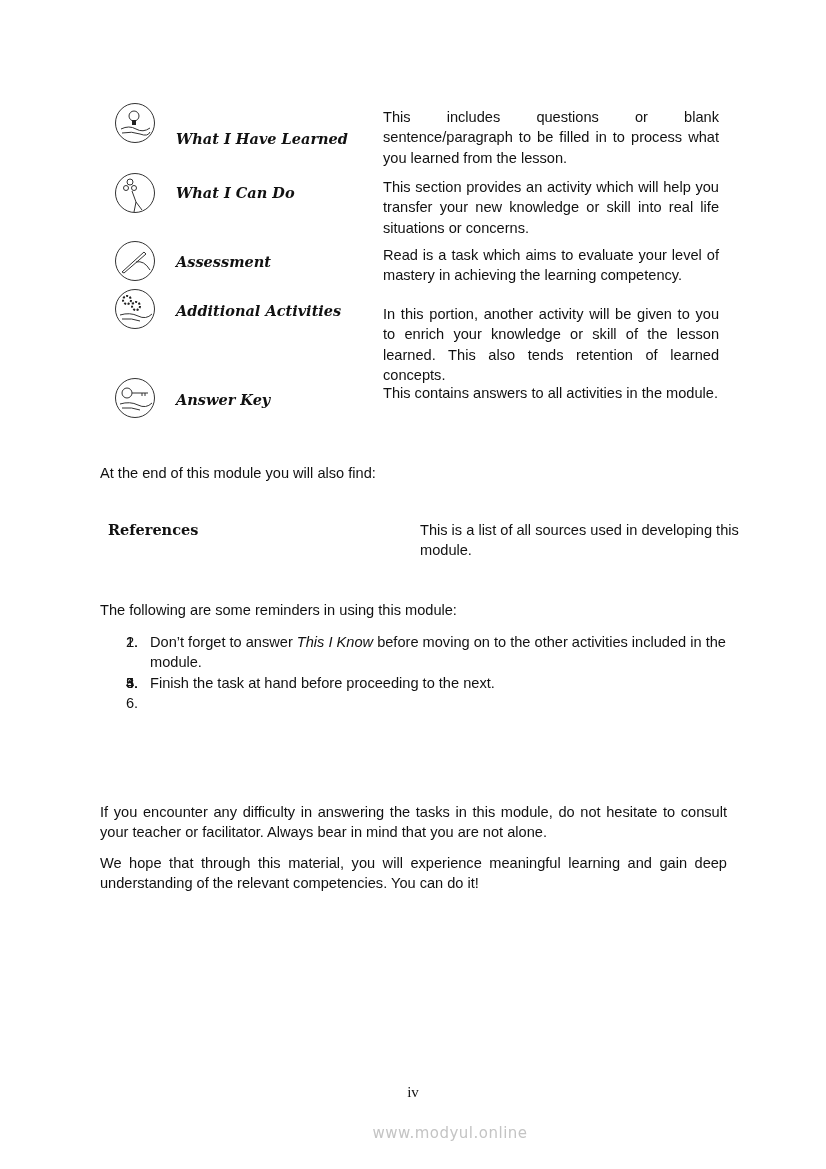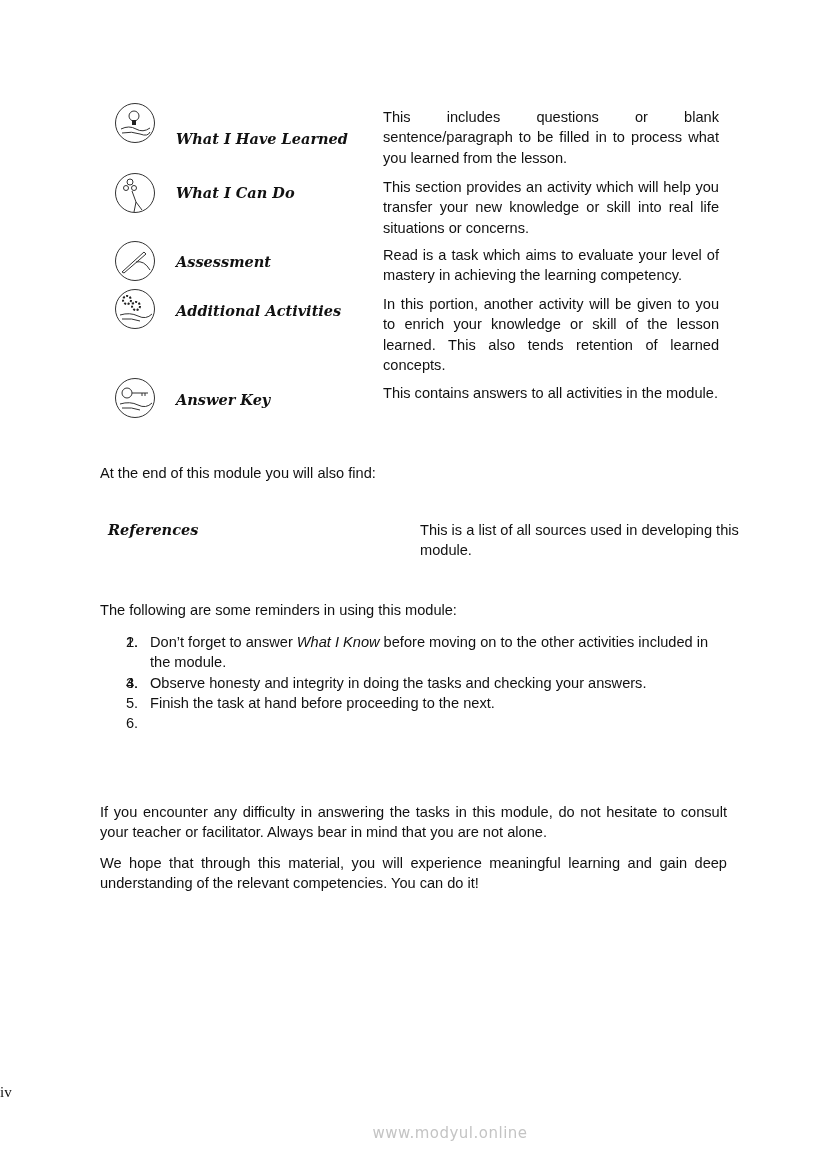--- a/index.html
+++ b/index.html
@@ -7,27 +7,27 @@
          font-family: "Liberation Sans", sans-serif; color: #111; font-size: 14.6px; }
   .sec-row { position: absolute; left: 100px; width: 626px; }
   .icon { position: absolute; left: 14px; width: 42px; height: 42px; }
   .icon svg { width: 42px; height: 42px; }
   .sec-title { position: absolute; left: 76px; font-family: "DejaVu Serif", serif;
                font-style: italic; font-weight: bold; font-size: 14.5px; color: #111; }
   .sec-desc { position: absolute; left: 283px; width: 336px; line-height: 20.3px;
               text-align: justify; }
   .para { position: absolute; left: 100px; width: 627px; line-height: 20.3px; text-align: justify; }
   .ref-title { position: absolute; left: 108px; top: 521px; font-family: "DejaVu Serif", serif;
-               font-style: italic; font-weight: bold; font-size: 14.5px; }
+               font-weight: bold; font-size: 14.5px; }
   .ref-desc { position: absolute; left: 388px; top: 520px; width: 345px; line-height: 20.3px; margin-left: 32px; }
   ol.reminders { position: absolute; left: 100px; top: 632px; width: 630px; margin: 0; padding: 0;
                  list-style: none; }
   ol.reminders li { position: relative; padding-left: 50px; line-height: 20.3px; }
   ol.reminders li .num { position: absolute; left: 26px; }
-  .page-num { position: absolute; top: 1084px; left: 0; width: 826px; text-align: left;
+  .page-num { position: absolute; top: 1084px; left: 0; width: 826px; text-align: center;
               font-family: "Liberation Serif", serif; font-size: 15px; }
   .watermark { position: absolute; top: 1124px; left: 0; width: 826px; text-align: center;
                font-family: "DejaVu Sans", sans-serif; font-size: 15px; color: #c4c4c4; letter-spacing: 0.5px; padding-left: 37px; }
 </style>
 </head>
 <body>
 
 <div class="sec-row" style="top:100px;">
   <span class="icon" style="top:2px;">
     <svg viewBox="0 0 42 42">
@@ -72,21 +72,21 @@
   <span class="icon" style="top:0px;">
     <svg viewBox="0 0 42 42">
         <circle cx="21" cy="21" r="19.5" fill="none" stroke="#333" stroke-width="1"></circle>
       <circle cx="13" cy="12" r="4" fill="none" stroke="#222" stroke-width="2" stroke-dasharray="2 1.5"></circle>
       <circle cx="22" cy="18" r="4" fill="none" stroke="#222" stroke-width="2" stroke-dasharray="2 1.5"></circle>
       <path d="M6 27 Q16 24 24 28 T38 26" fill="none" stroke="#333"></path>
       <path d="M8 31 Q18 30 26 33" fill="none" stroke="#333"></path>
       </svg>
   </span>
   <span class="sec-title" style="top:14px;">Additional Activities</span>
-  <div class="sec-desc" style="top:6px;">In this portion, another activity will be given to you to enrich your knowledge or skill of the lesson learned. This also tends retention of learned concepts.</div>
+  <div class="sec-desc" style="top:16px;">In this portion, another activity will be given to you to enrich your knowledge or skill of the lesson learned. This also tends retention of learned concepts.</div>
 </div>
 
 <div class="sec-row" style="top:377px;">
   <span class="icon" style="top:0px;">
     <svg viewBox="0 0 42 42">
         <circle cx="21" cy="21" r="19.5" fill="none" stroke="#333" stroke-width="1"></circle>
       <circle cx="13" cy="16" r="5" fill="none" stroke="#333"></circle>
       <path d="M18 16 L34 16 M28 16 L28 19 M31 16 L31 19" fill="none" stroke="#333"></path>
       <path d="M6 27 Q16 24 24 28 T38 26" fill="none" stroke="#333"></path>
       <path d="M8 31 Q18 30 26 33" fill="none" stroke="#333"></path>
@@ -98,23 +98,23 @@
 
 <div class="para" style="top:463px;">At the end of this module you will also find:</div>
 
 <span class="ref-title">References</span>
 <div class="ref-desc">This is a list of all sources used in developing this module.</div>
 
 <div class="para" style="top:600px;">The following are some reminders in using this module:</div>
 
 <ol class="reminders">
   <li><span class="num">1.</span></li>
-  <li><span class="num">2.</span><span>Don’t forget to answer </span><em>What I Know</em><span> before moving on to the other activities included in the module.</span></li>
+  <li><span class="num">2.</span><span>Don’t forget to answer </span><em>This I Know</em><span> before moving on to the other activities included in the module.</span></li>
   <li><span class="num">3.</span></li>
-  <li><span class="num">4.</span><span>Observe honesty and integrity in doing the tasks and checking your answers.</span></li>
+  <li><span class="num">4.</span></li>
   <li><span class="num">5.</span><span>Finish the task at hand before proceeding to the next.</span></li>
   <li><span class="num">6.</span></li>
 </ol>
 
 <div class="para" style="top:802px;">If you encounter any difficulty in answering the tasks in this module, do not hesitate to consult your teacher or facilitator. Always bear in mind that you are not alone.</div>
 <div class="para" style="top:853px;">We hope that through this material, you will experience meaningful learning and gain deep understanding of the relevant competencies. You can do it!</div>
 
 <div class="page-num">iv</div>
 <div class="watermark">www.modyul.online</div>
 

